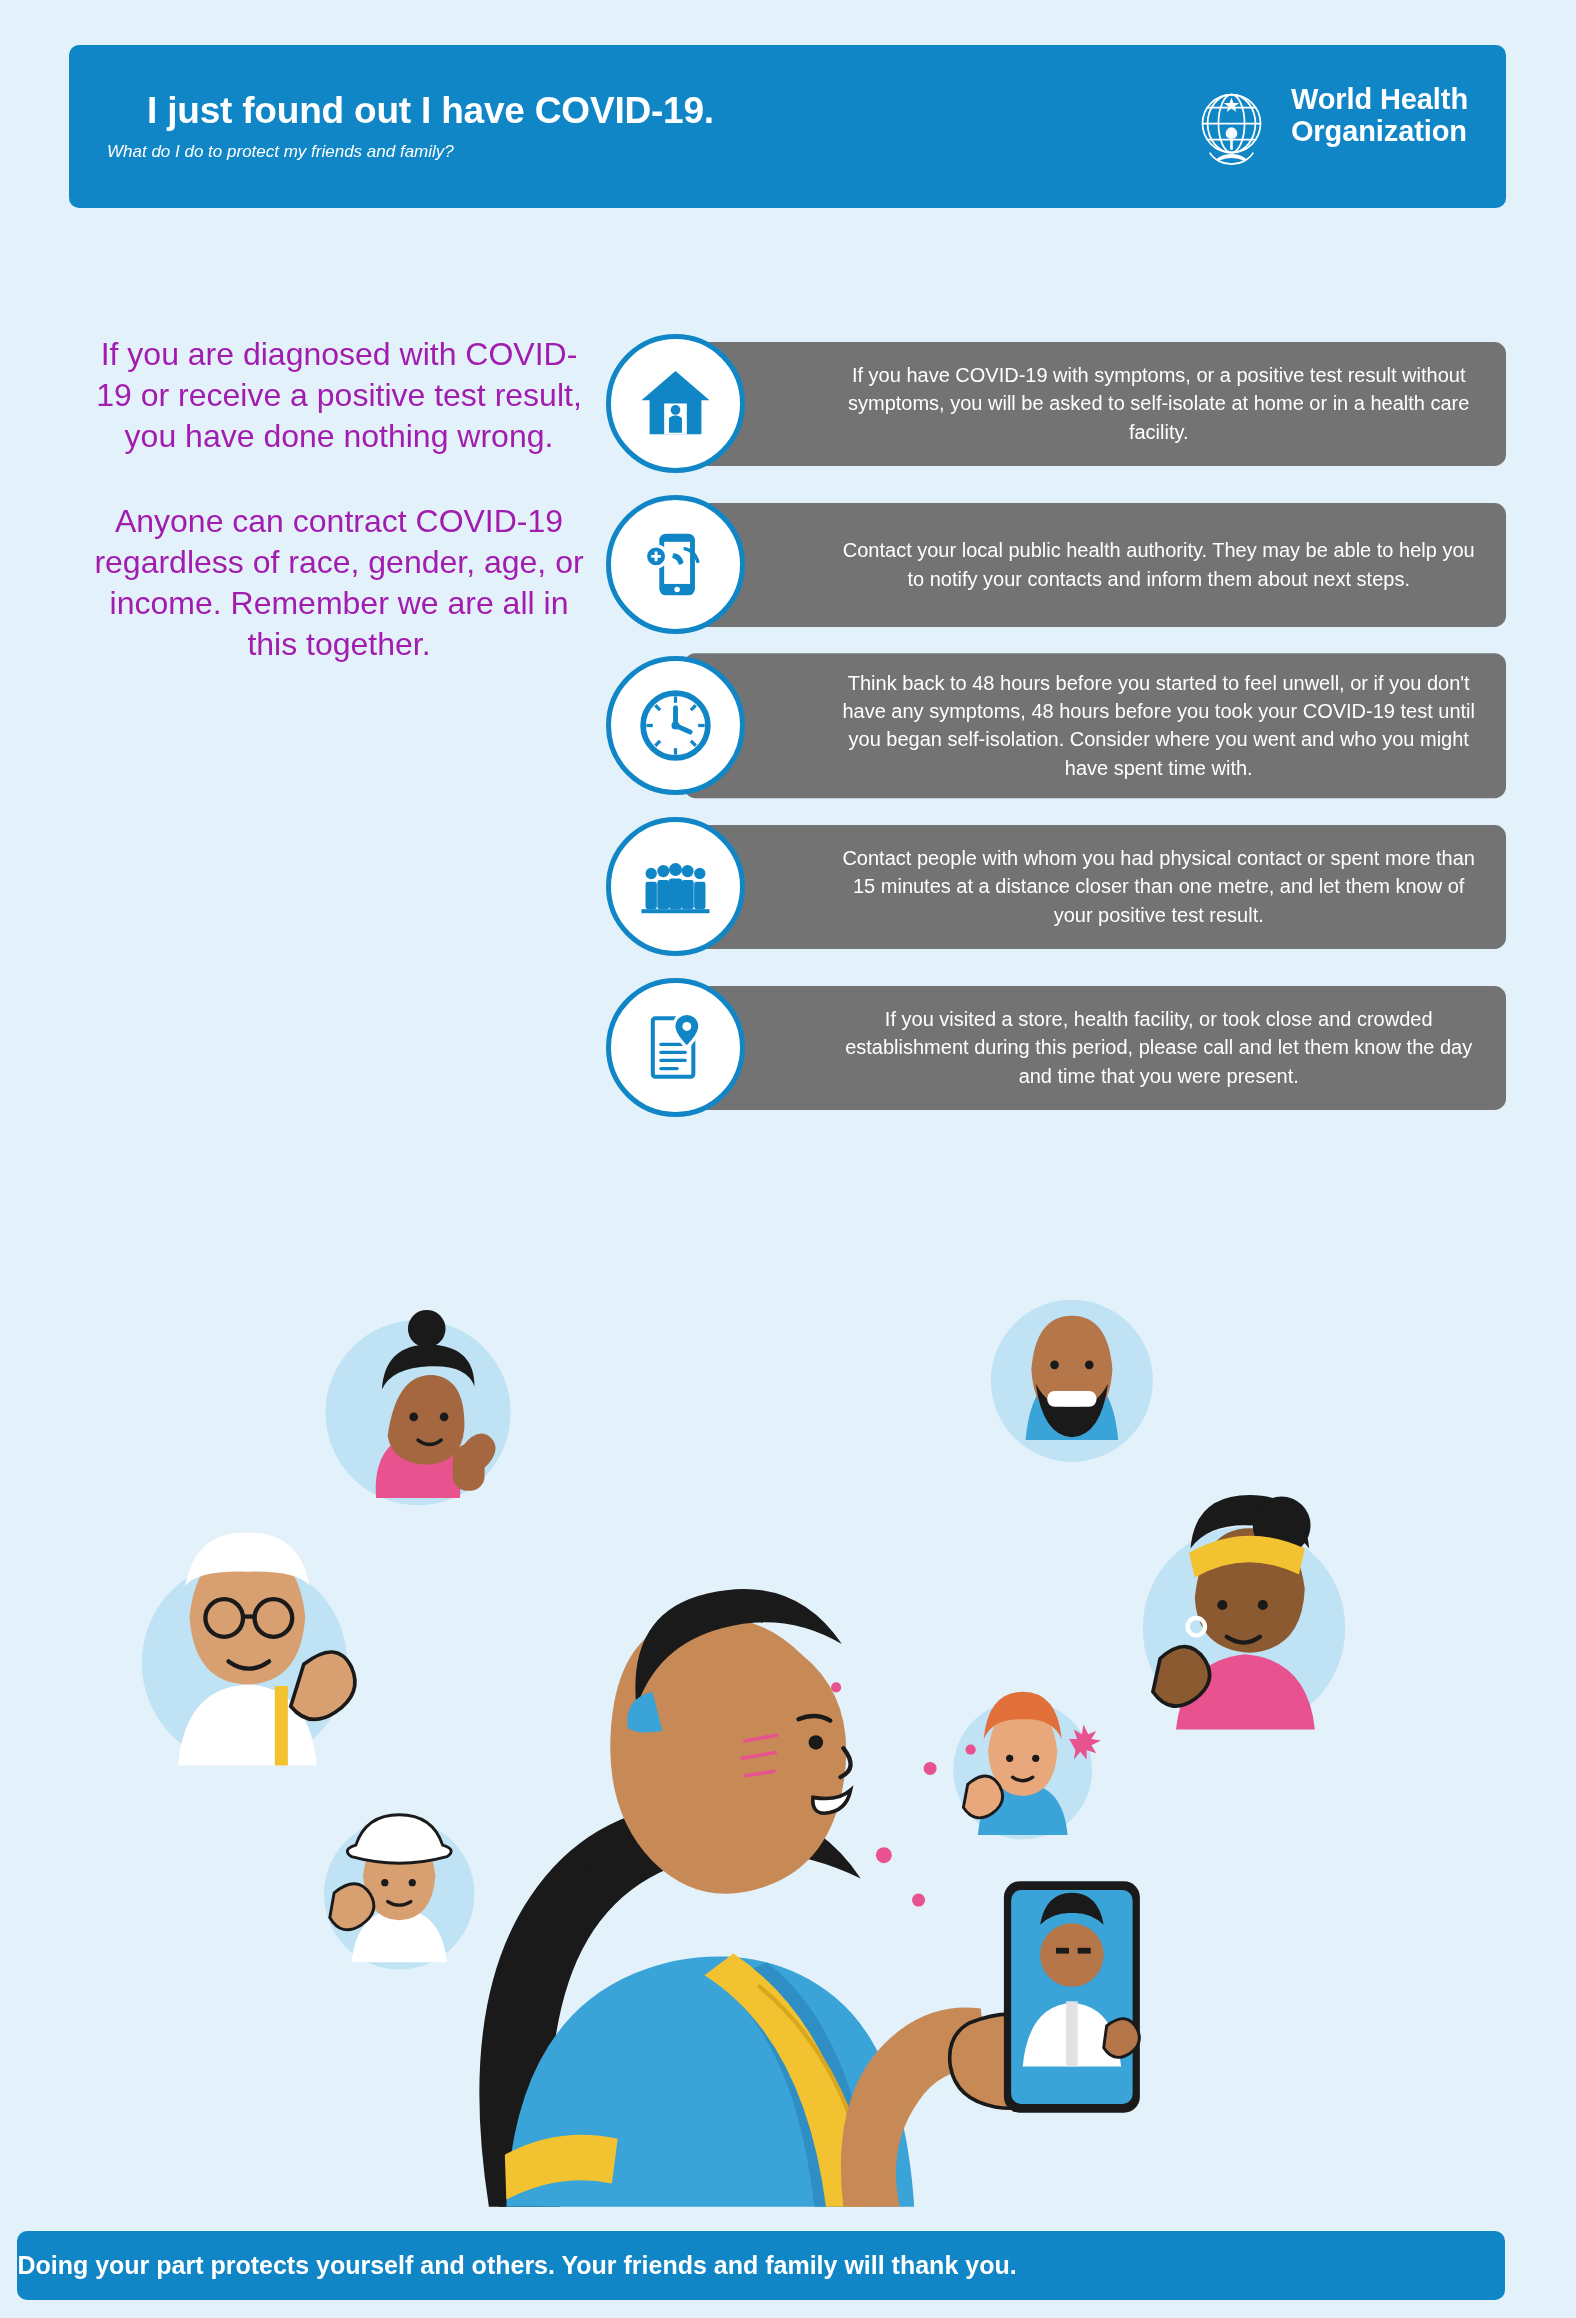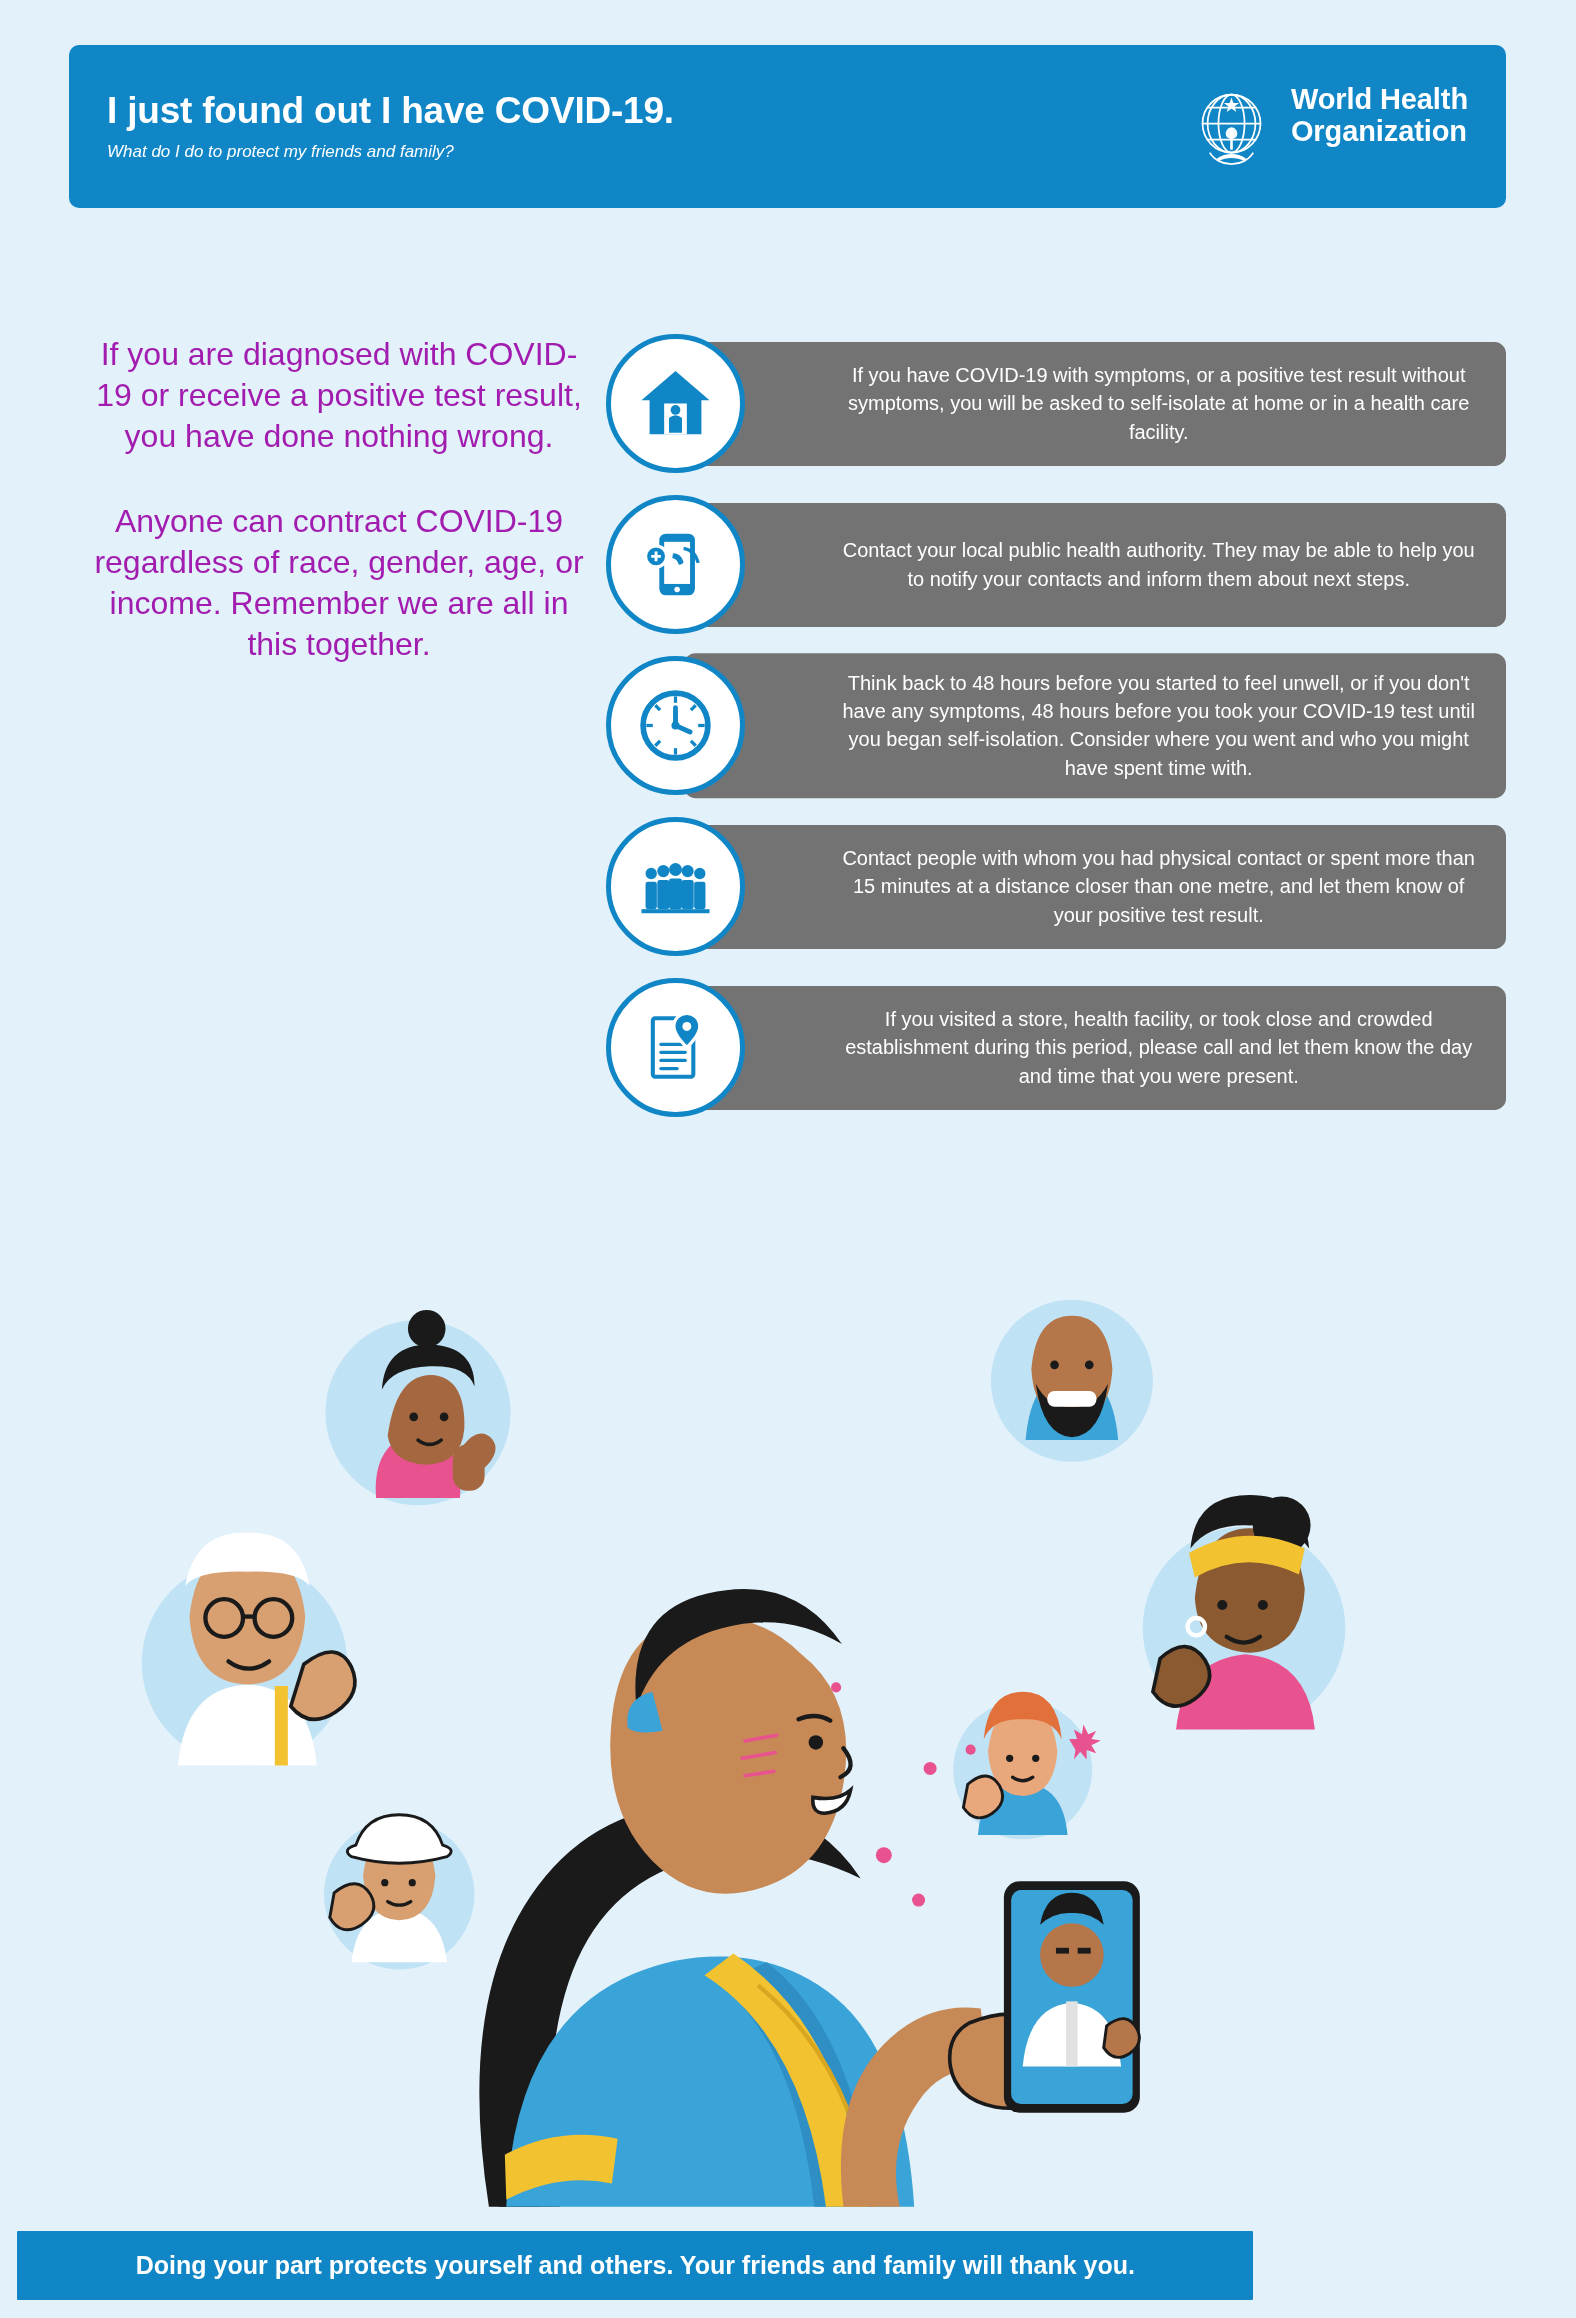--- a/index.html
+++ b/index.html
@@ -23,20 +23,21 @@
     justify-content: space-between;
     padding: 0 38px 0 38px;
   }
   .header-text { color: #ffffff; }
   .header-title {
     font-size: 37px;
     font-weight: bold;
     letter-spacing: -0.2px;
     line-height: 1.1;
     margin-bottom: 11.6px;
+    margin-left: 40px;
   }
   .header-sub {
     font-size: 17px;
     font-style: italic;
     font-weight: normal;
     line-height: 1.1;
   }
   .who-logo {
     display: flex;
     gap: 16px;
@@ -113,26 +114,25 @@
   .illustration {
     position: absolute;
     left: 0; top: 1259px;
     width: 1576px; height: 948px;
   }
 
   
   .footer {
     position: absolute;
     left: 17.4px; bottom: 19px;
-    width: 1236px; height: 69px;
+    width: 1488px; height: 69px;
     background: #1086c6;
-    border-radius: 1px;
+    border-radius: 10px;
     display: flex;
     align-items: center;
-    justify-content: center;
   }
   .footer-text {
     color: #ffffff;
     font-size: 25px;
     font-weight: bold;
     text-align: center;
   }
 </style>
 </head>
 <body>

